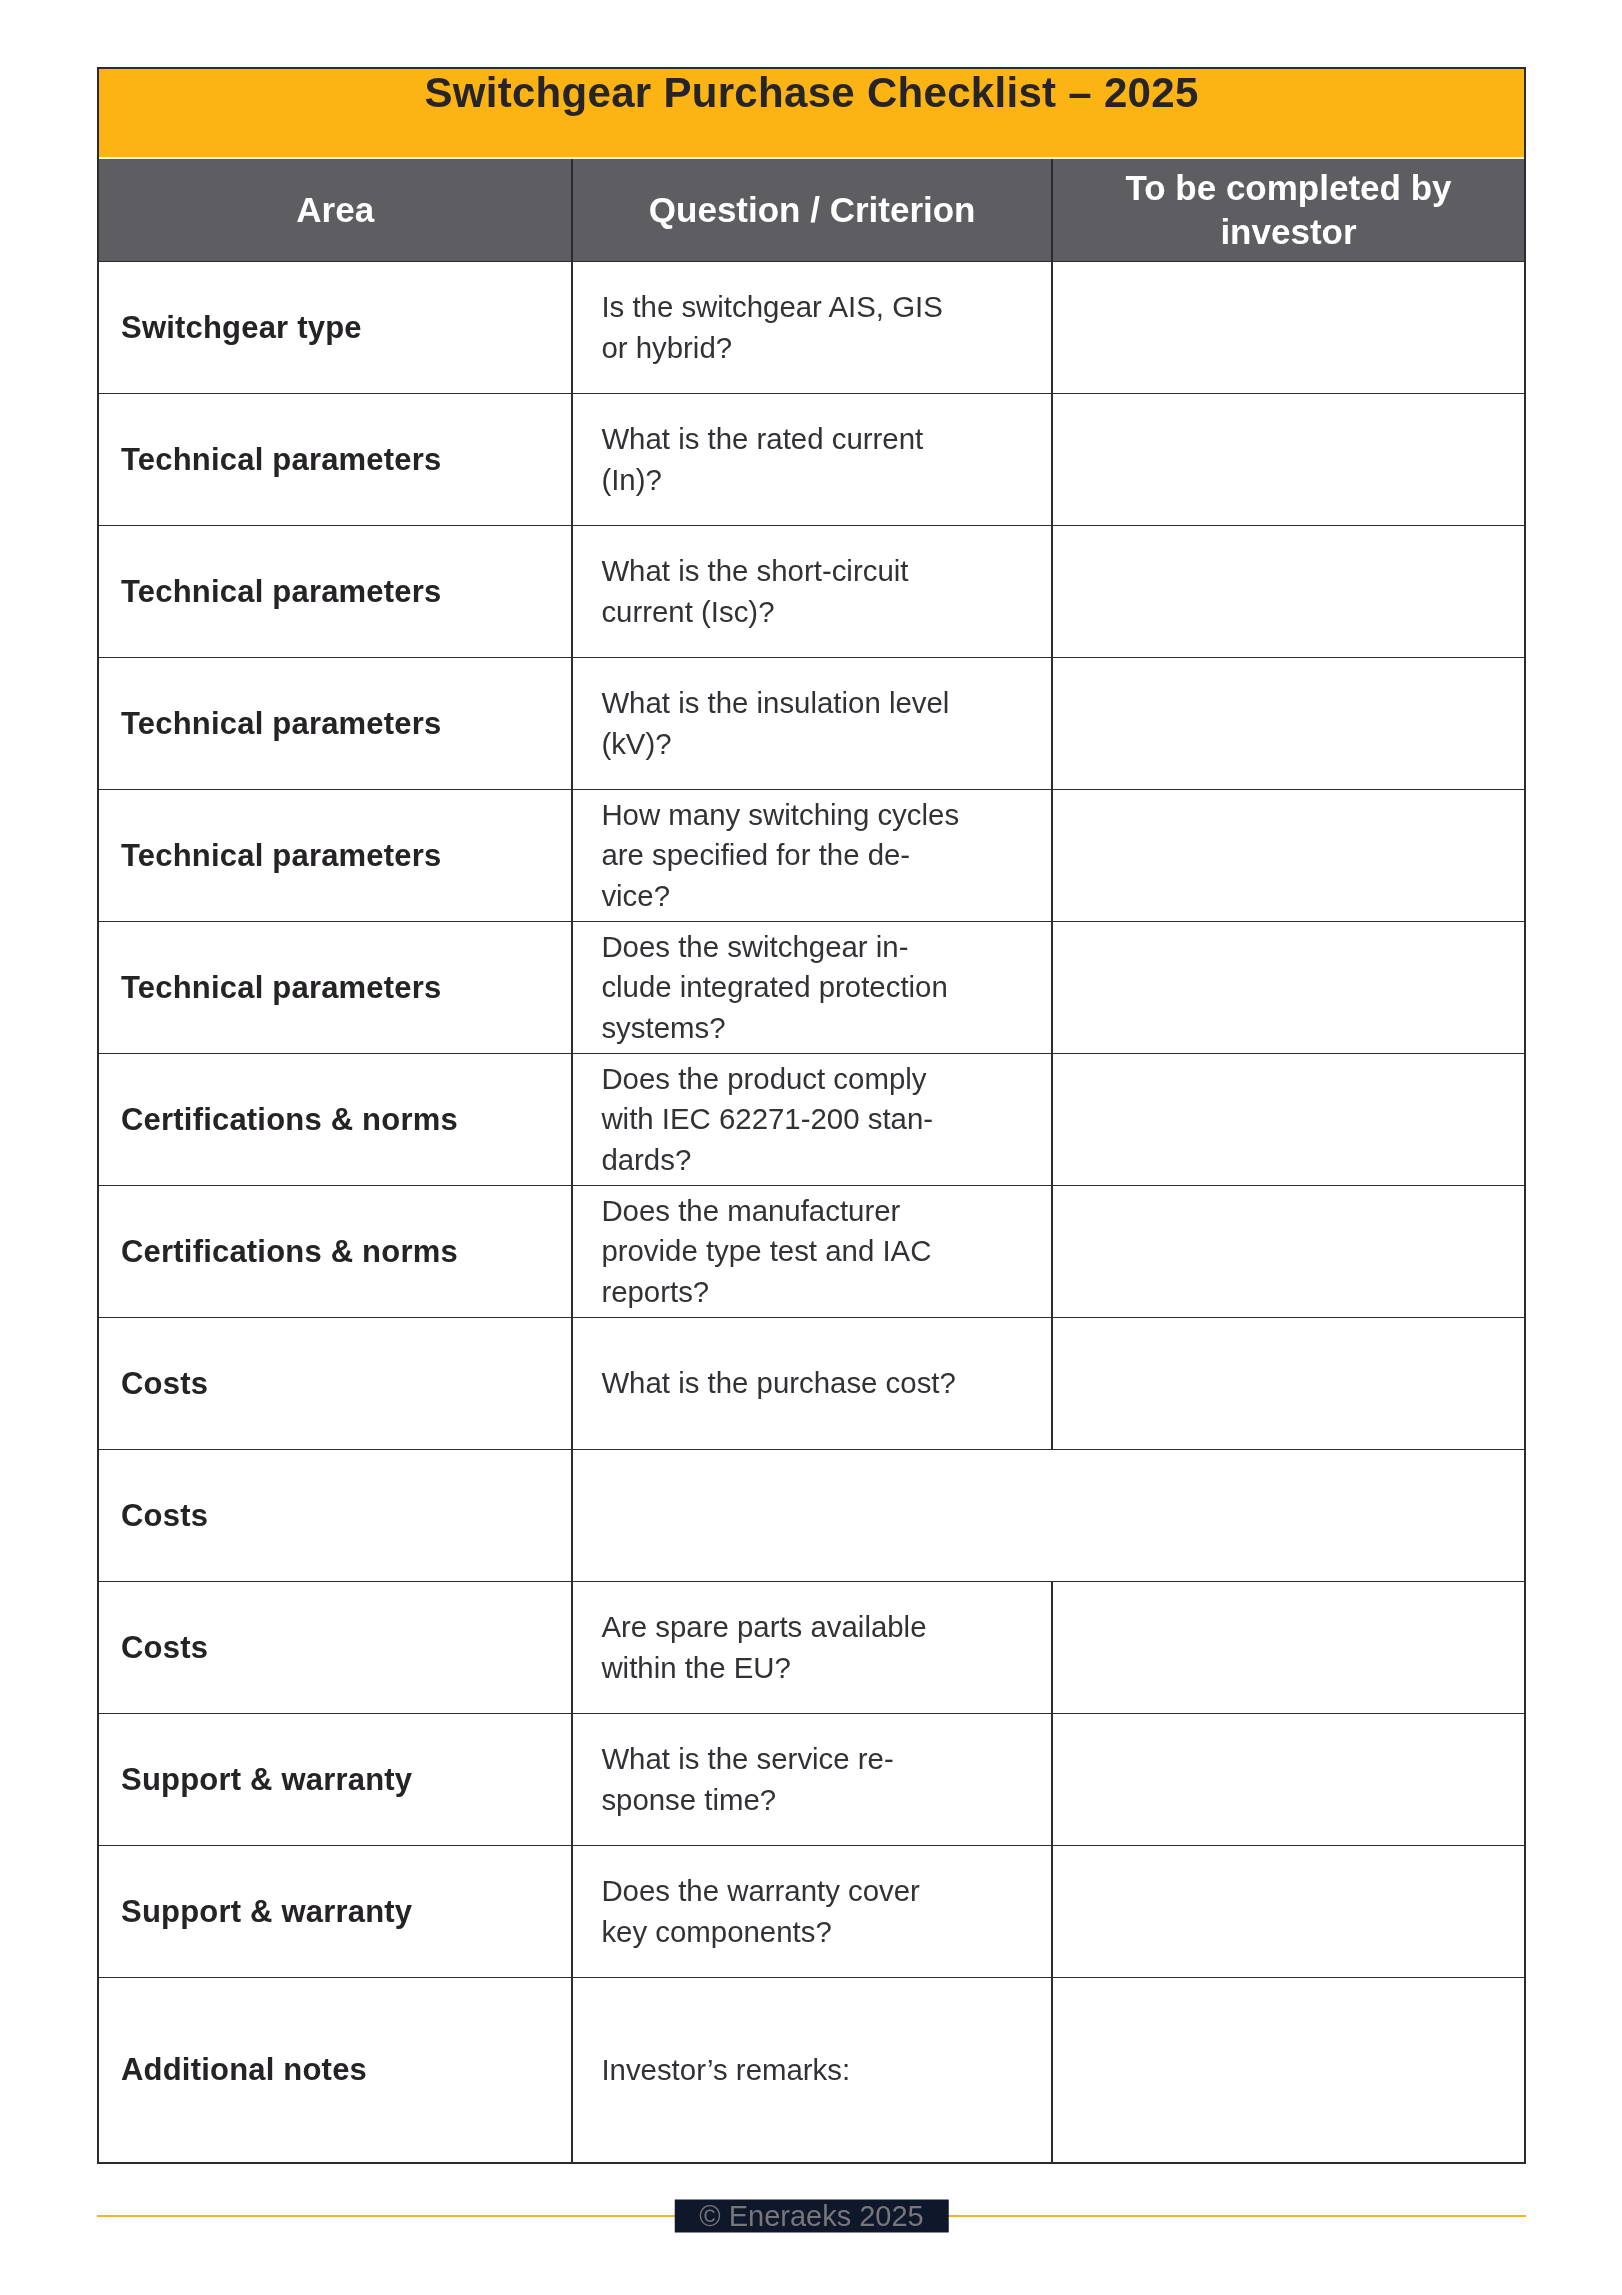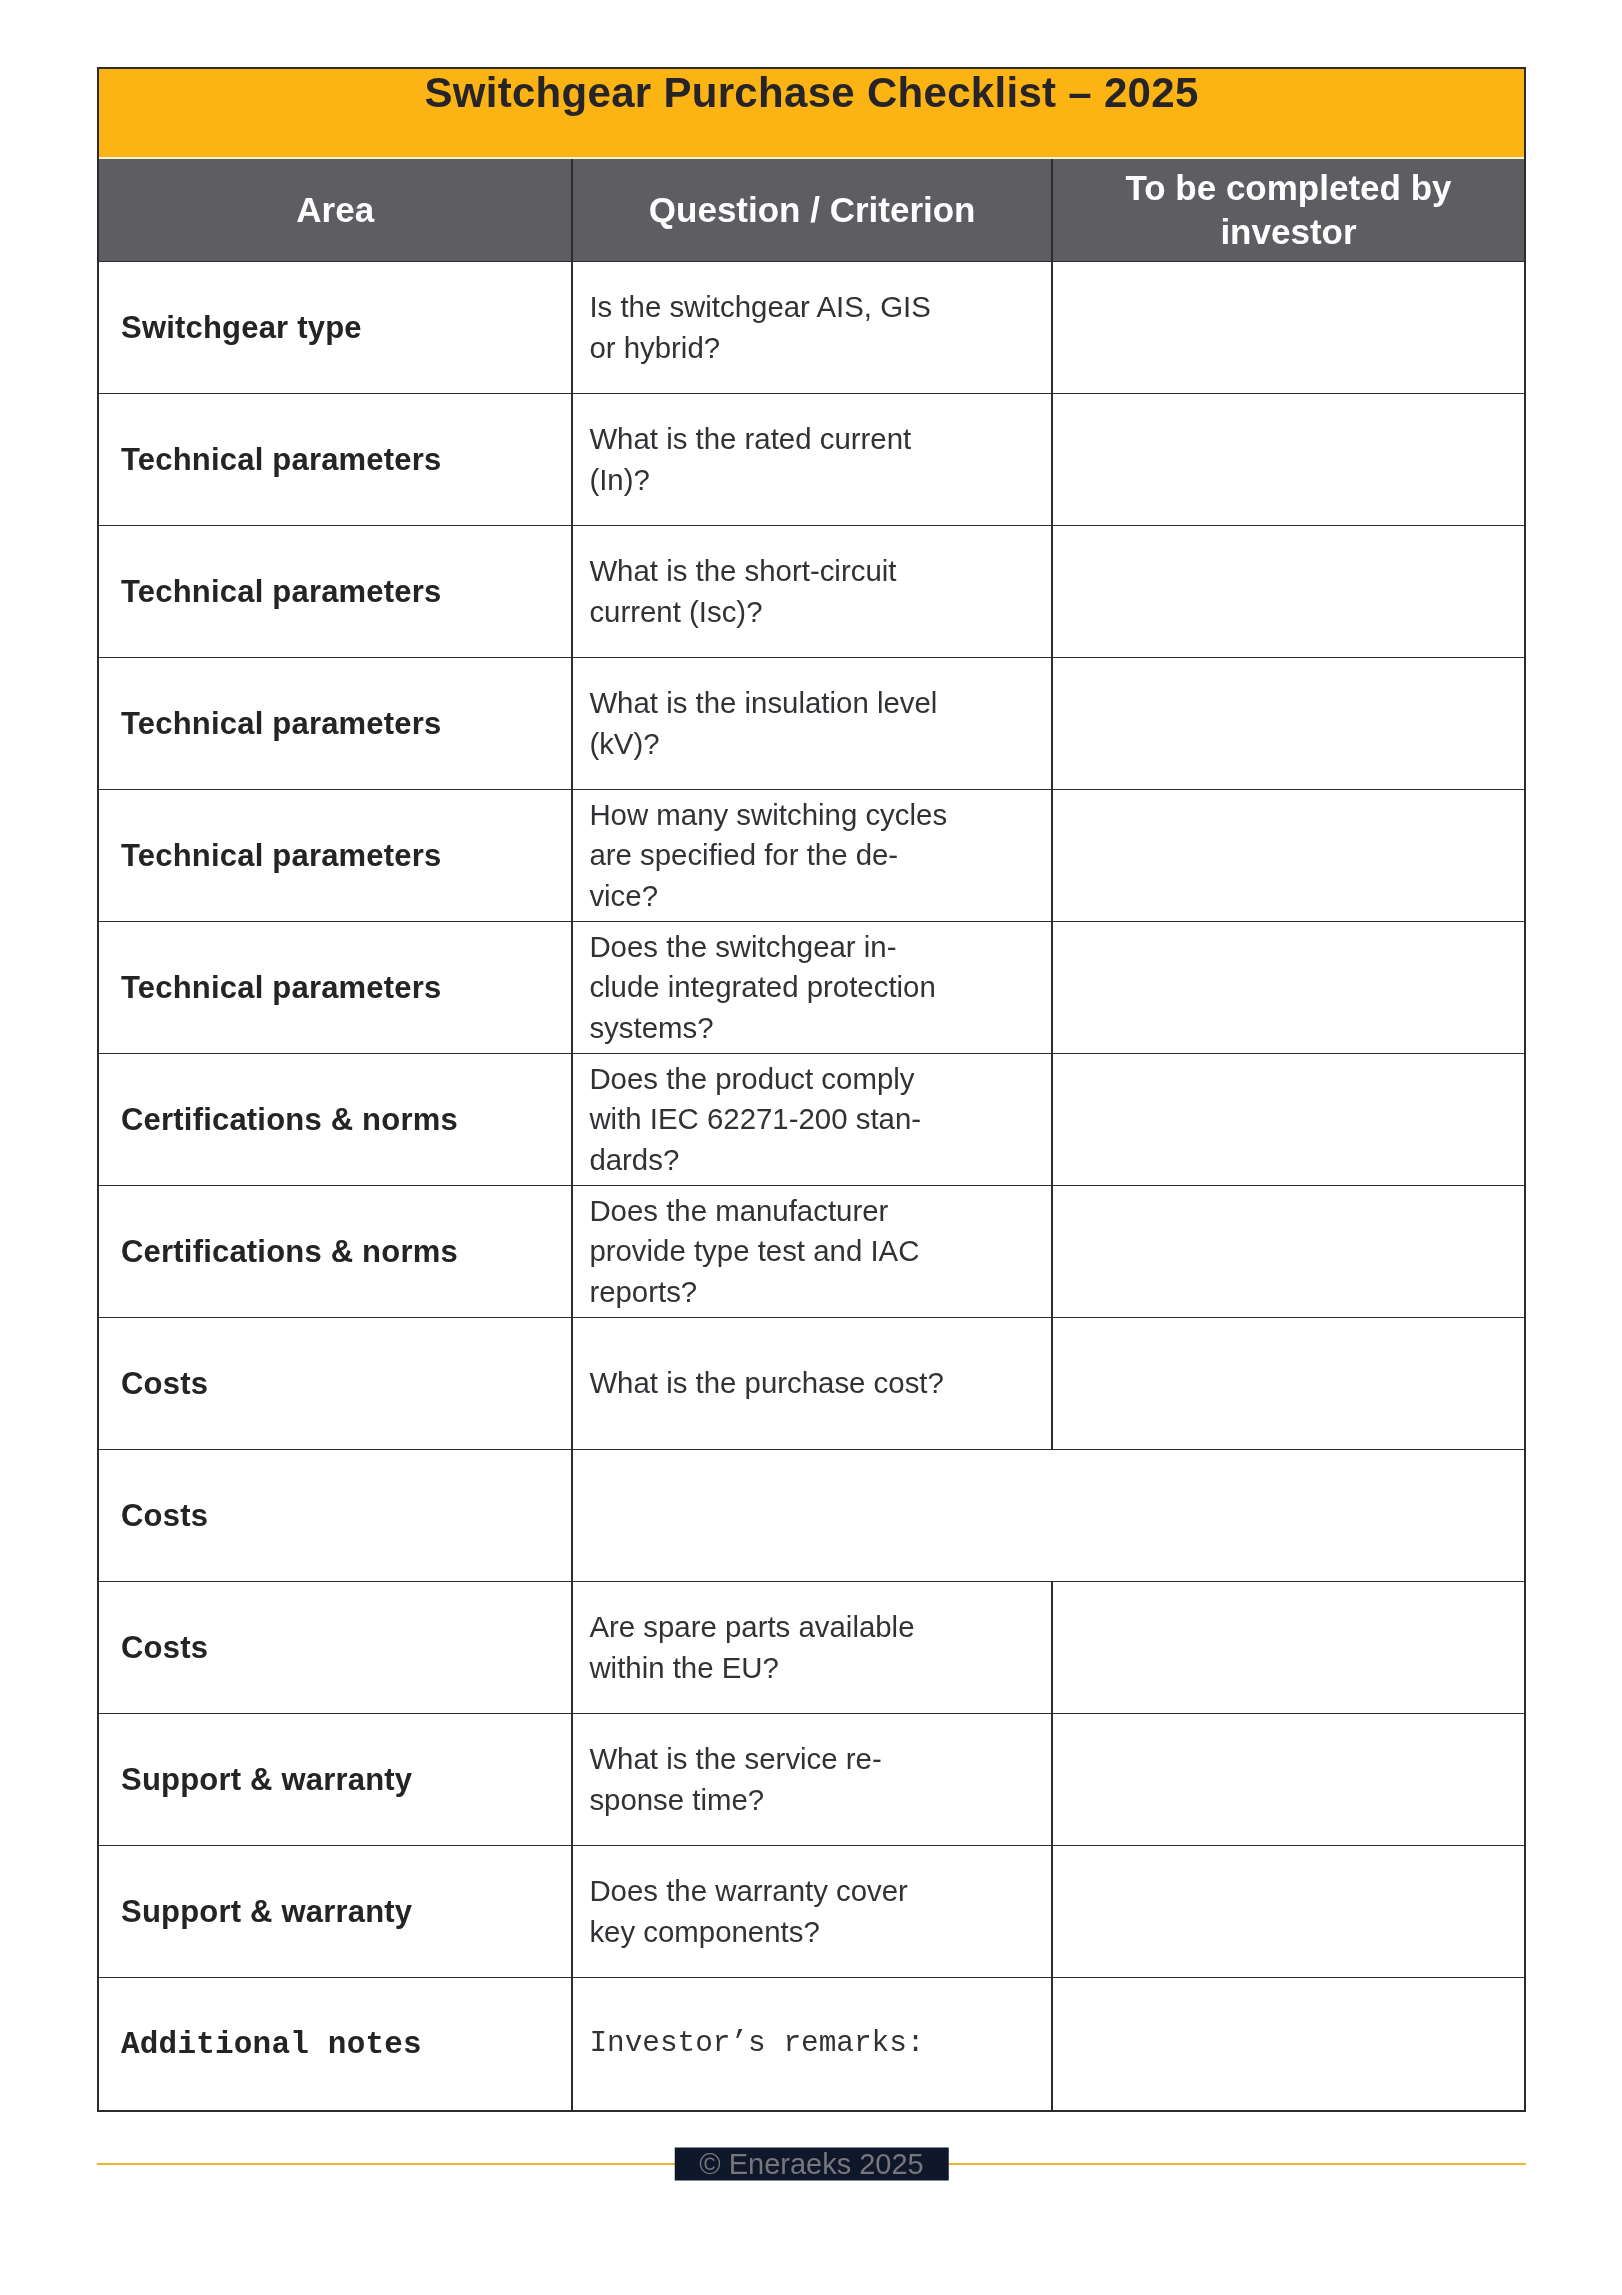--- a/index.html
+++ b/index.html
@@ -64,37 +64,37 @@
   }
   .th:first-child{border-left:none;}
 
   .tr{
     display:grid;
     grid-template-columns:722fr 733fr 723fr;
     height:132px;
     border-top:1.3px solid var(--border);
     background:#FFFFFF;
   }
-  .tr.tall{height:133px;font-family:Liberation Mono, monospace;}
+  .tr.tall{height:185px;}
   .td{
     display:flex;
     align-items:center;
     border-left:2px solid var(--border);
     overflow:hidden;
   }
   .td:first-child{border-left:none;}
   .td.area{
     padding-left:22px;
     font-size:31px;
     font-weight:700;
     color:var(--area-text);
     letter-spacing:0.2px;
   }
   .td.question{
-    padding-left:16px;
+    padding-left:28px;
     padding-right:6.5px;
     font-size:29.4px;
     font-weight:400;
     color:var(--question-text);
     line-height:1.38;
     white-space:pre-line;
   }
 
   .footer{
     position:relative;

